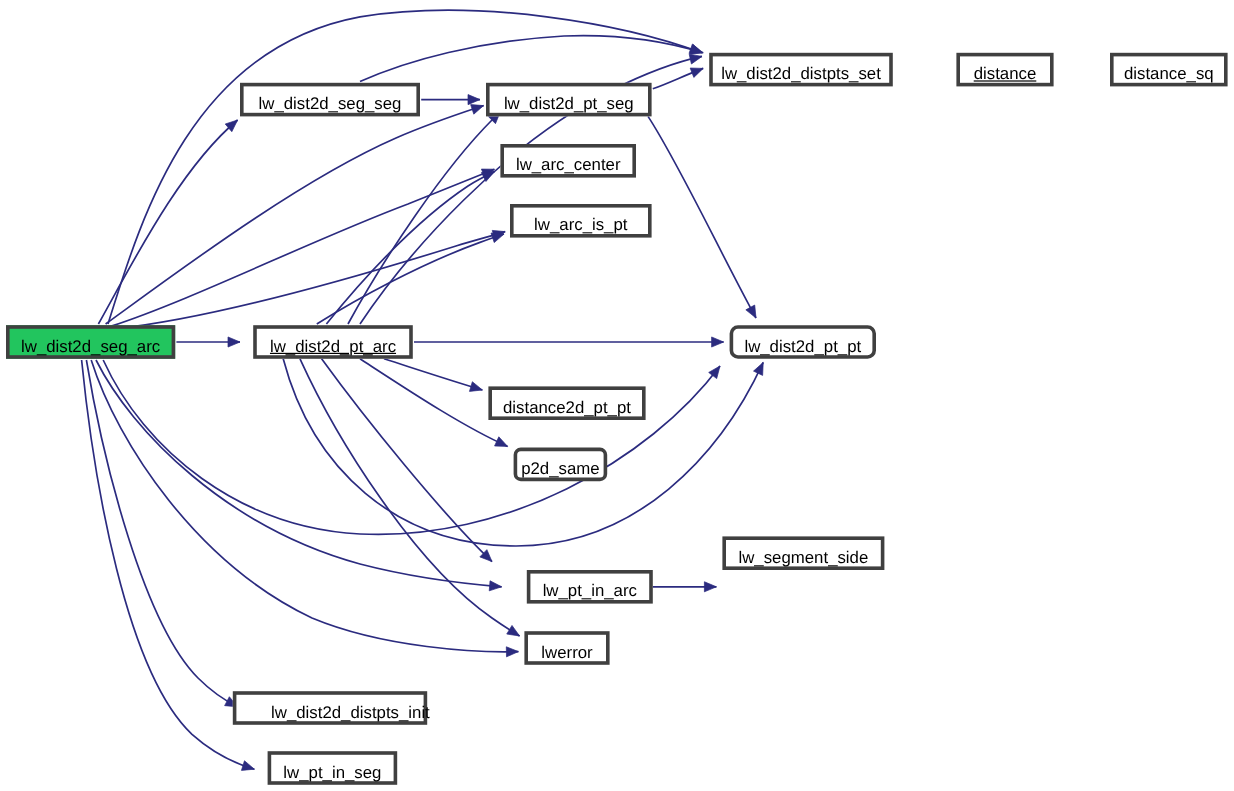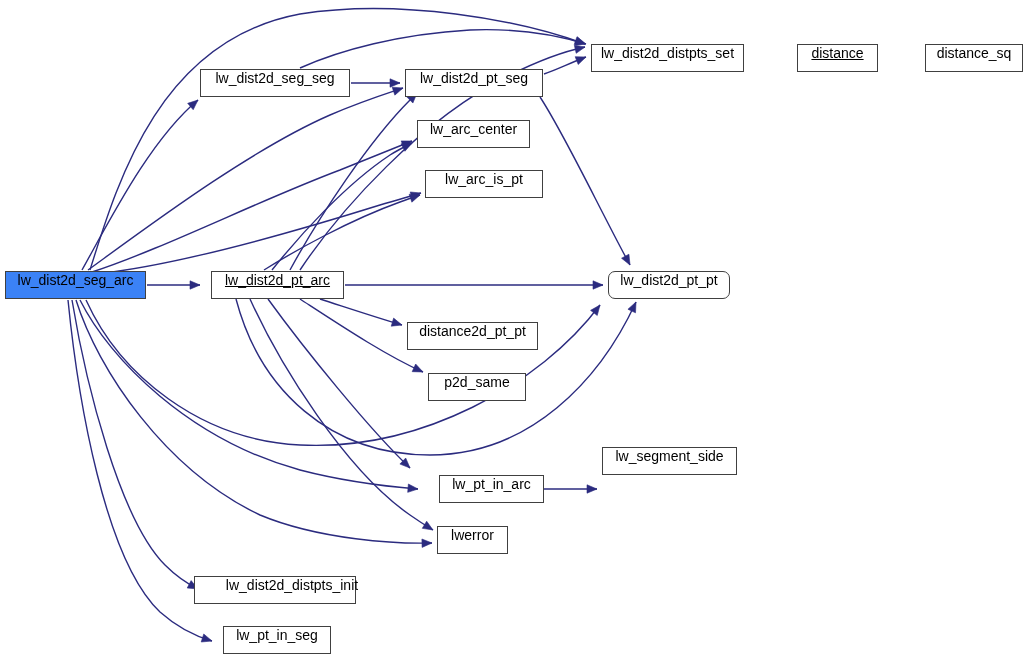--- a/index.html
+++ b/index.html
@@ -18,34 +18,34 @@
   #graph-svg {
     position: absolute;
     left: 0;
     top: 0;
     width: 1028px;
     height: 659px;
   }
   .node-box {
     position: absolute;
     box-sizing: border-box;
-    border: 1px solid #404040;
+    border: 3px solid #404040;
     background: #ffffff;
     display: flex;
-    align-items: flex-start;
+    align-items: flex-end;
     justify-content: center;
     font-family: "Liberation Sans", sans-serif;
     font-size: 14px;
     color: #000000;
     white-space: nowrap;
     letter-spacing: 0px;
     z-index: 5;
   }
   .node-box.highlight {
-    background: #3b82f6;
+    background: #22c55e;
   }
   .edge-path {
     fill: none;
     stroke: #2b2b7f;
     stroke-width: 1.4;
   }
   .edge-head {
     fill: #2b2b7f;
     stroke: #2b2b7f;
     stroke-width: 0.6;
@@ -190,21 +190,21 @@
       </div>
       <div class="node-box" style="left: 211px; top: 271px; width: 133px; height: 28px; text-decoration: underline;">
         <span>lw_dist2d_pt_arc</span>
       </div>
       <div class="node-box" style="left: 608px; top: 271px; width: 122px; height: 28px; border-radius: 7px;">
         <span>lw_dist2d_pt_pt</span>
       </div>
       <div class="node-box" style="left: 407px; top: 322px; width: 131px; height: 28px;">
         <span>distance2d_pt_pt</span>
       </div>
-      <div class="node-box" style="left: 428px; top: 373px; width: 98px; height: 28px;">
+      <div class="node-box" style="left: 428px; top: 373px; width: 78px; height: 28px; border-radius: 6px;">
         <span>p2d_same</span>
       </div>
       <div class="node-box" style="left: 439px; top: 475px; width: 105px; height: 28px;">
         <span>lw_pt_in_arc</span>
       </div>
       <div class="node-box" style="left: 602px; top: 447px; width: 135px; height: 28px;">
         <span>lw_segment_side</span>
       </div>
       <div class="node-box" style="left: 437px; top: 526px; width: 71px; height: 28px;">
         <span>lwerror</span>

